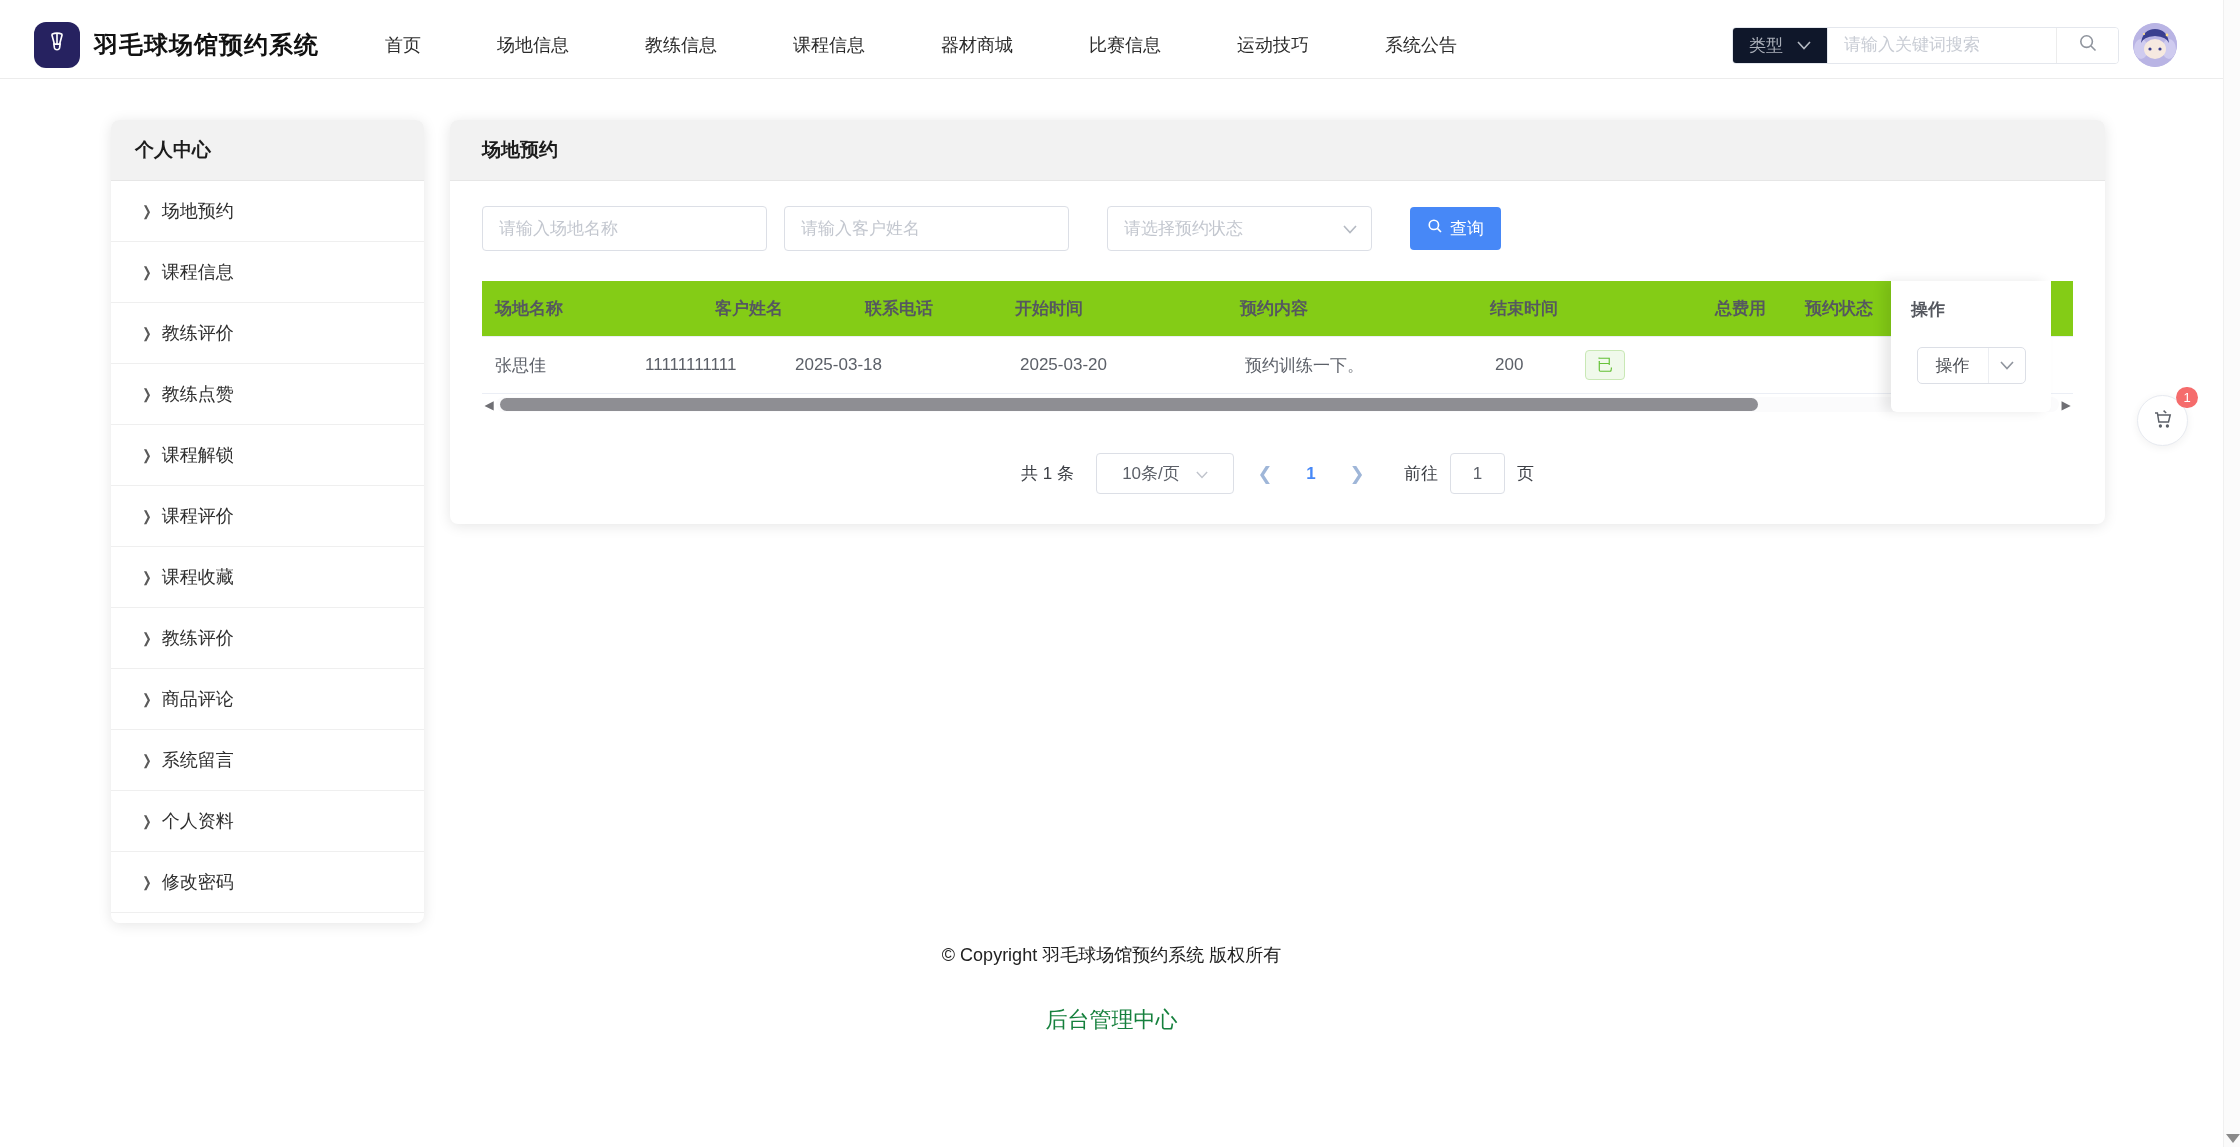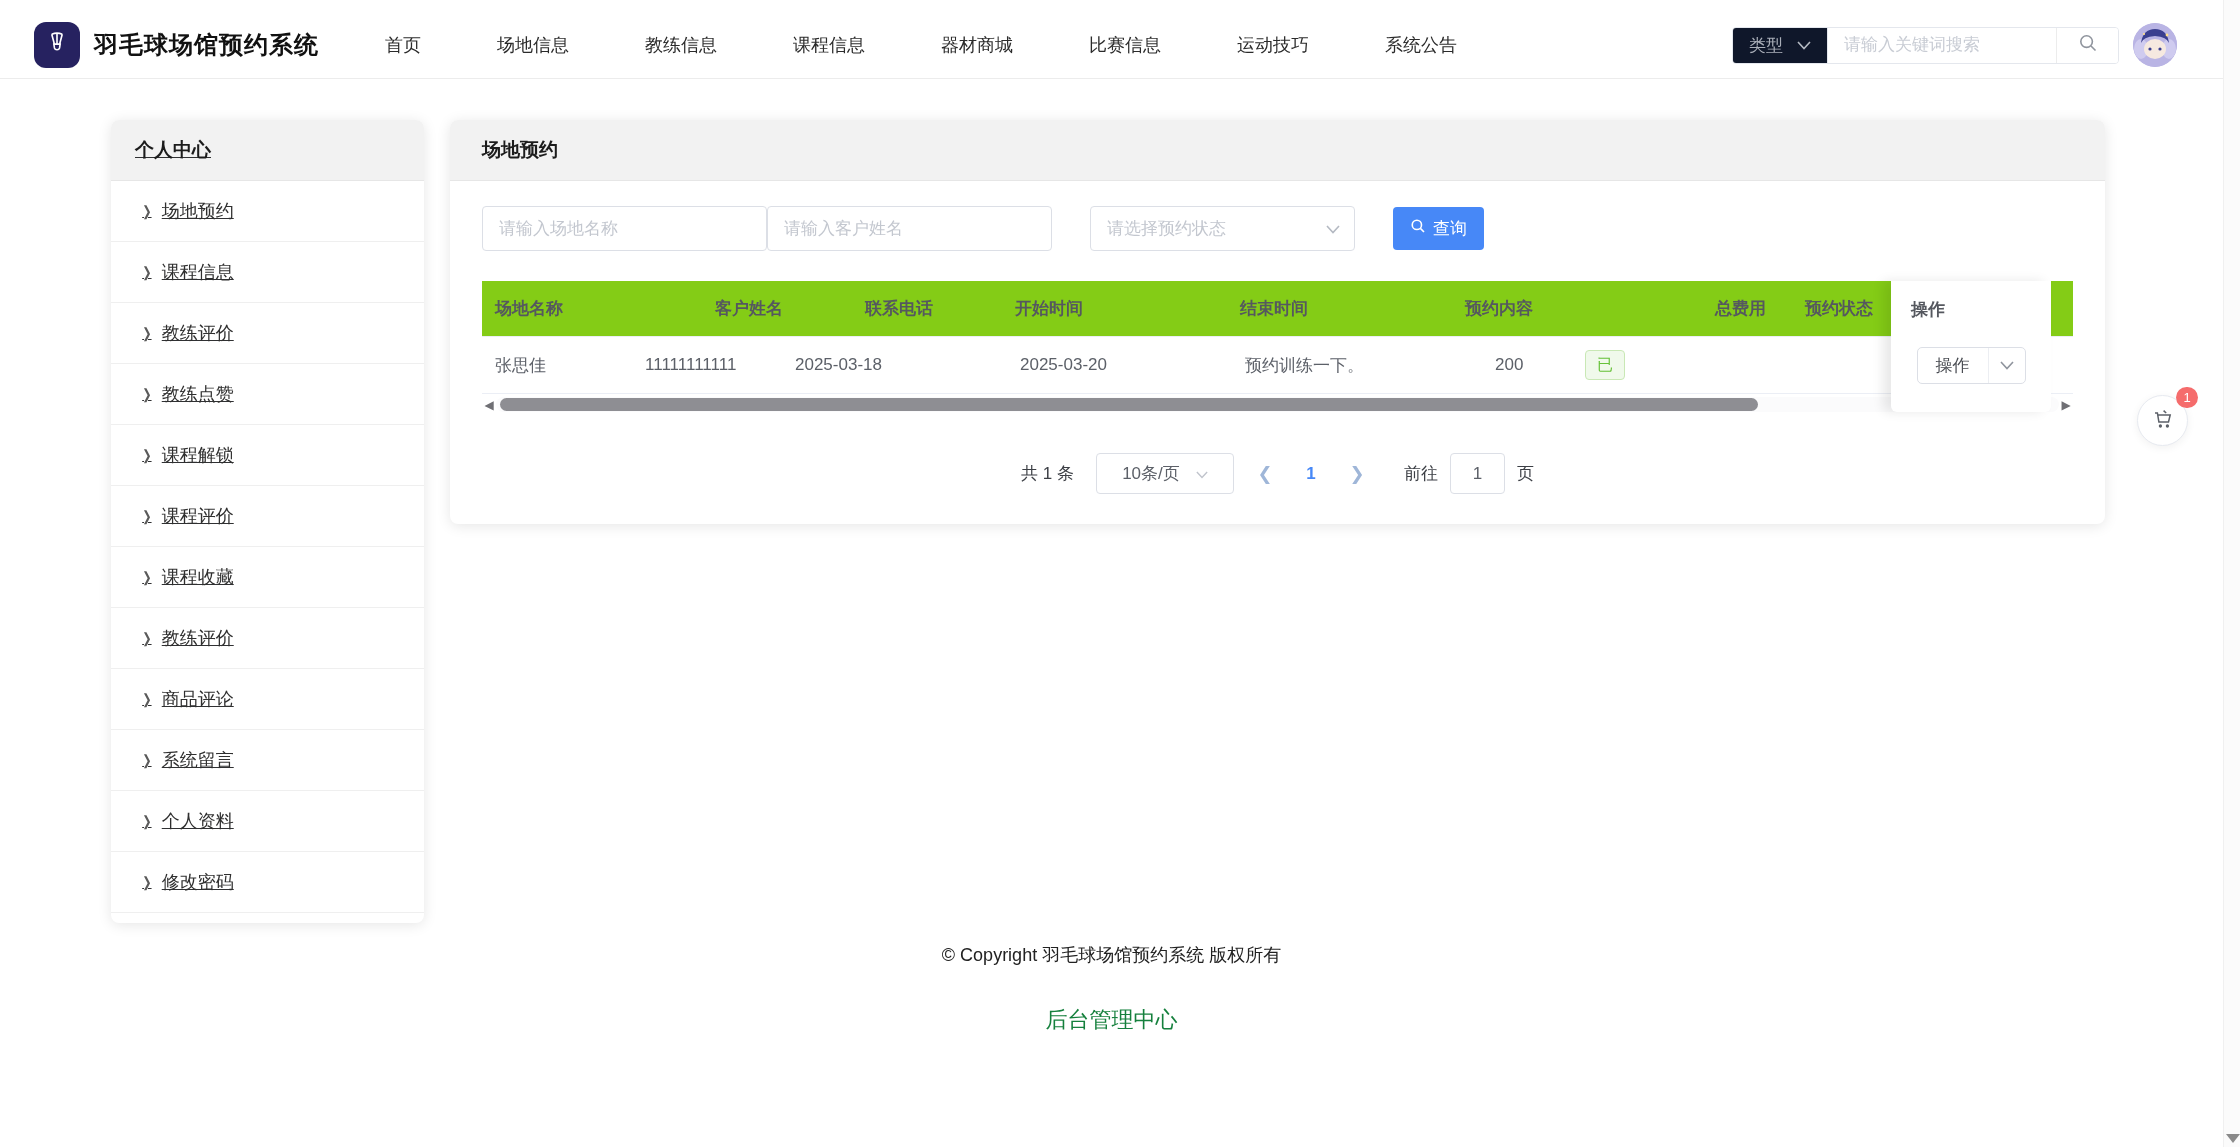--- a/index.html
+++ b/index.html
@@ -22,40 +22,40 @@
                  font-size:17px; padding:0 16px; border-right:1px solid #e4e7ed; cursor:pointer; }
   .kw-input { width:228px; border:none; outline:none; font-size:17px; padding:0 16px; color:#606266; }
   .kw-input::placeholder { color:#c8ccd4; }
   .search-btn { width:62px; display:flex; align-items:center; justify-content:center; background:#fff;
                 border-left:1px solid #ececec; cursor:pointer; }
   .avatar { width:44px; height:44px; border-radius:50%; overflow:hidden; margin-right:46px; flex:0 0 auto;
             background:#b9b4e4; cursor:pointer; }
 
   
   .sidebar { position:absolute; left:111px; top:120px; width:313px; background:#fff; border-radius:8px;
-             box-shadow:0 2px 14px rgba(0,0,0,.10); overflow:hidden; padding-bottom:10px;text-decoration:underline; }
+             box-shadow:0 2px 14px rgba(0,0,0,.10); overflow:hidden; padding-bottom:10px; }
   .sidebar-head { height:61px; background:#f2f2f2; border-bottom:1px solid #e6e6e6; display:flex;
                   align-items:center; padding-left:24px; font-size:19px; font-weight:bold; color:#1c1c1c; }
   .side-item { height:61px; display:flex; align-items:center; gap:9px; padding-left:30px;
                border-bottom:1px solid #efefef; font-size:18px; color:#2f2f2f; cursor:pointer; }
   .side-item:last-child { border-bottom:1px solid #efefef; }
   .chev-r { color:#5a5a5a; font-size:14px; transform:scale(.8,1); }
 
   
   .main-card { position:absolute; left:450px; top:120px; width:1655px; background:#fff; border-radius:8px;
                box-shadow:0 2px 14px rgba(0,0,0,.10); padding-bottom:30px; }
   .card-head { height:61px; background:#f2f2f2; border-bottom:1px solid #e6e6e6; border-radius:8px 8px 0 0;
                display:flex; align-items:center; padding-left:32px; font-size:19px; font-weight:bold; color:#1c1c1c; }
   .card-body { padding:0 32px; }
 
   .filters { display:flex; align-items:center; margin-top:25px; }
   .f-input { width:285px; height:45px; border:1px solid #dcdfe6; border-radius:4px; font-size:17px;
              padding:0 16px; color:#606266; outline:none; }
   .f-input::placeholder, .f-select .ph { color:#c3c7cf; }
-  .f-input + .f-input { }
+  .f-input + .f-input { margin-left:17px; }
   .f-select { width:265px; height:45px; border:1px solid #dcdfe6; border-radius:4px; margin-left:38px;
               display:flex; align-items:center; justify-content:space-between; padding:0 14px 0 16px;
               font-size:17px; cursor:pointer; background:#fff; }
   .query-btn { margin-left:38px; height:43px; width:91px; background:#4788f7; color:#fff; border:none;
                border-radius:4px; font-size:17px; display:flex; align-items:center; justify-content:center;
                gap:7px; cursor:pointer; }
 
   
   .table-wrap { position:relative; margin-top:30px; }
   .t-row { display:flex; width:100%; }
@@ -256,22 +256,22 @@
           <span>查询</span>
         </button>
       </div>
 
       <div class="table-wrap">
         <div class="t-row t-head">
           <div class="t-cell c1">场地名称</div>
           <div class="t-cell c2">客户姓名</div>
           <div class="t-cell c3">联系电话</div>
           <div class="t-cell c4">开始时间</div>
+          <div class="t-cell c6">预约内容</div>
           <div class="t-cell c5">结束时间</div>
-          <div class="t-cell c6">预约内容</div>
           <div class="t-cell c7">总费用</div>
           <div class="t-cell c8">预约状态</div>
         </div>
         <div class="t-row t-data">
           <div class="t-cell c2">张思佳</div>
           <div class="t-cell c3">11111111111</div>
           <div class="t-cell c4">2025-03-18</div>
           <div class="t-cell c5">2025-03-20</div>
           <div class="t-cell c6">预约训练一下。</div>
           <div class="t-cell c7">200</div>

